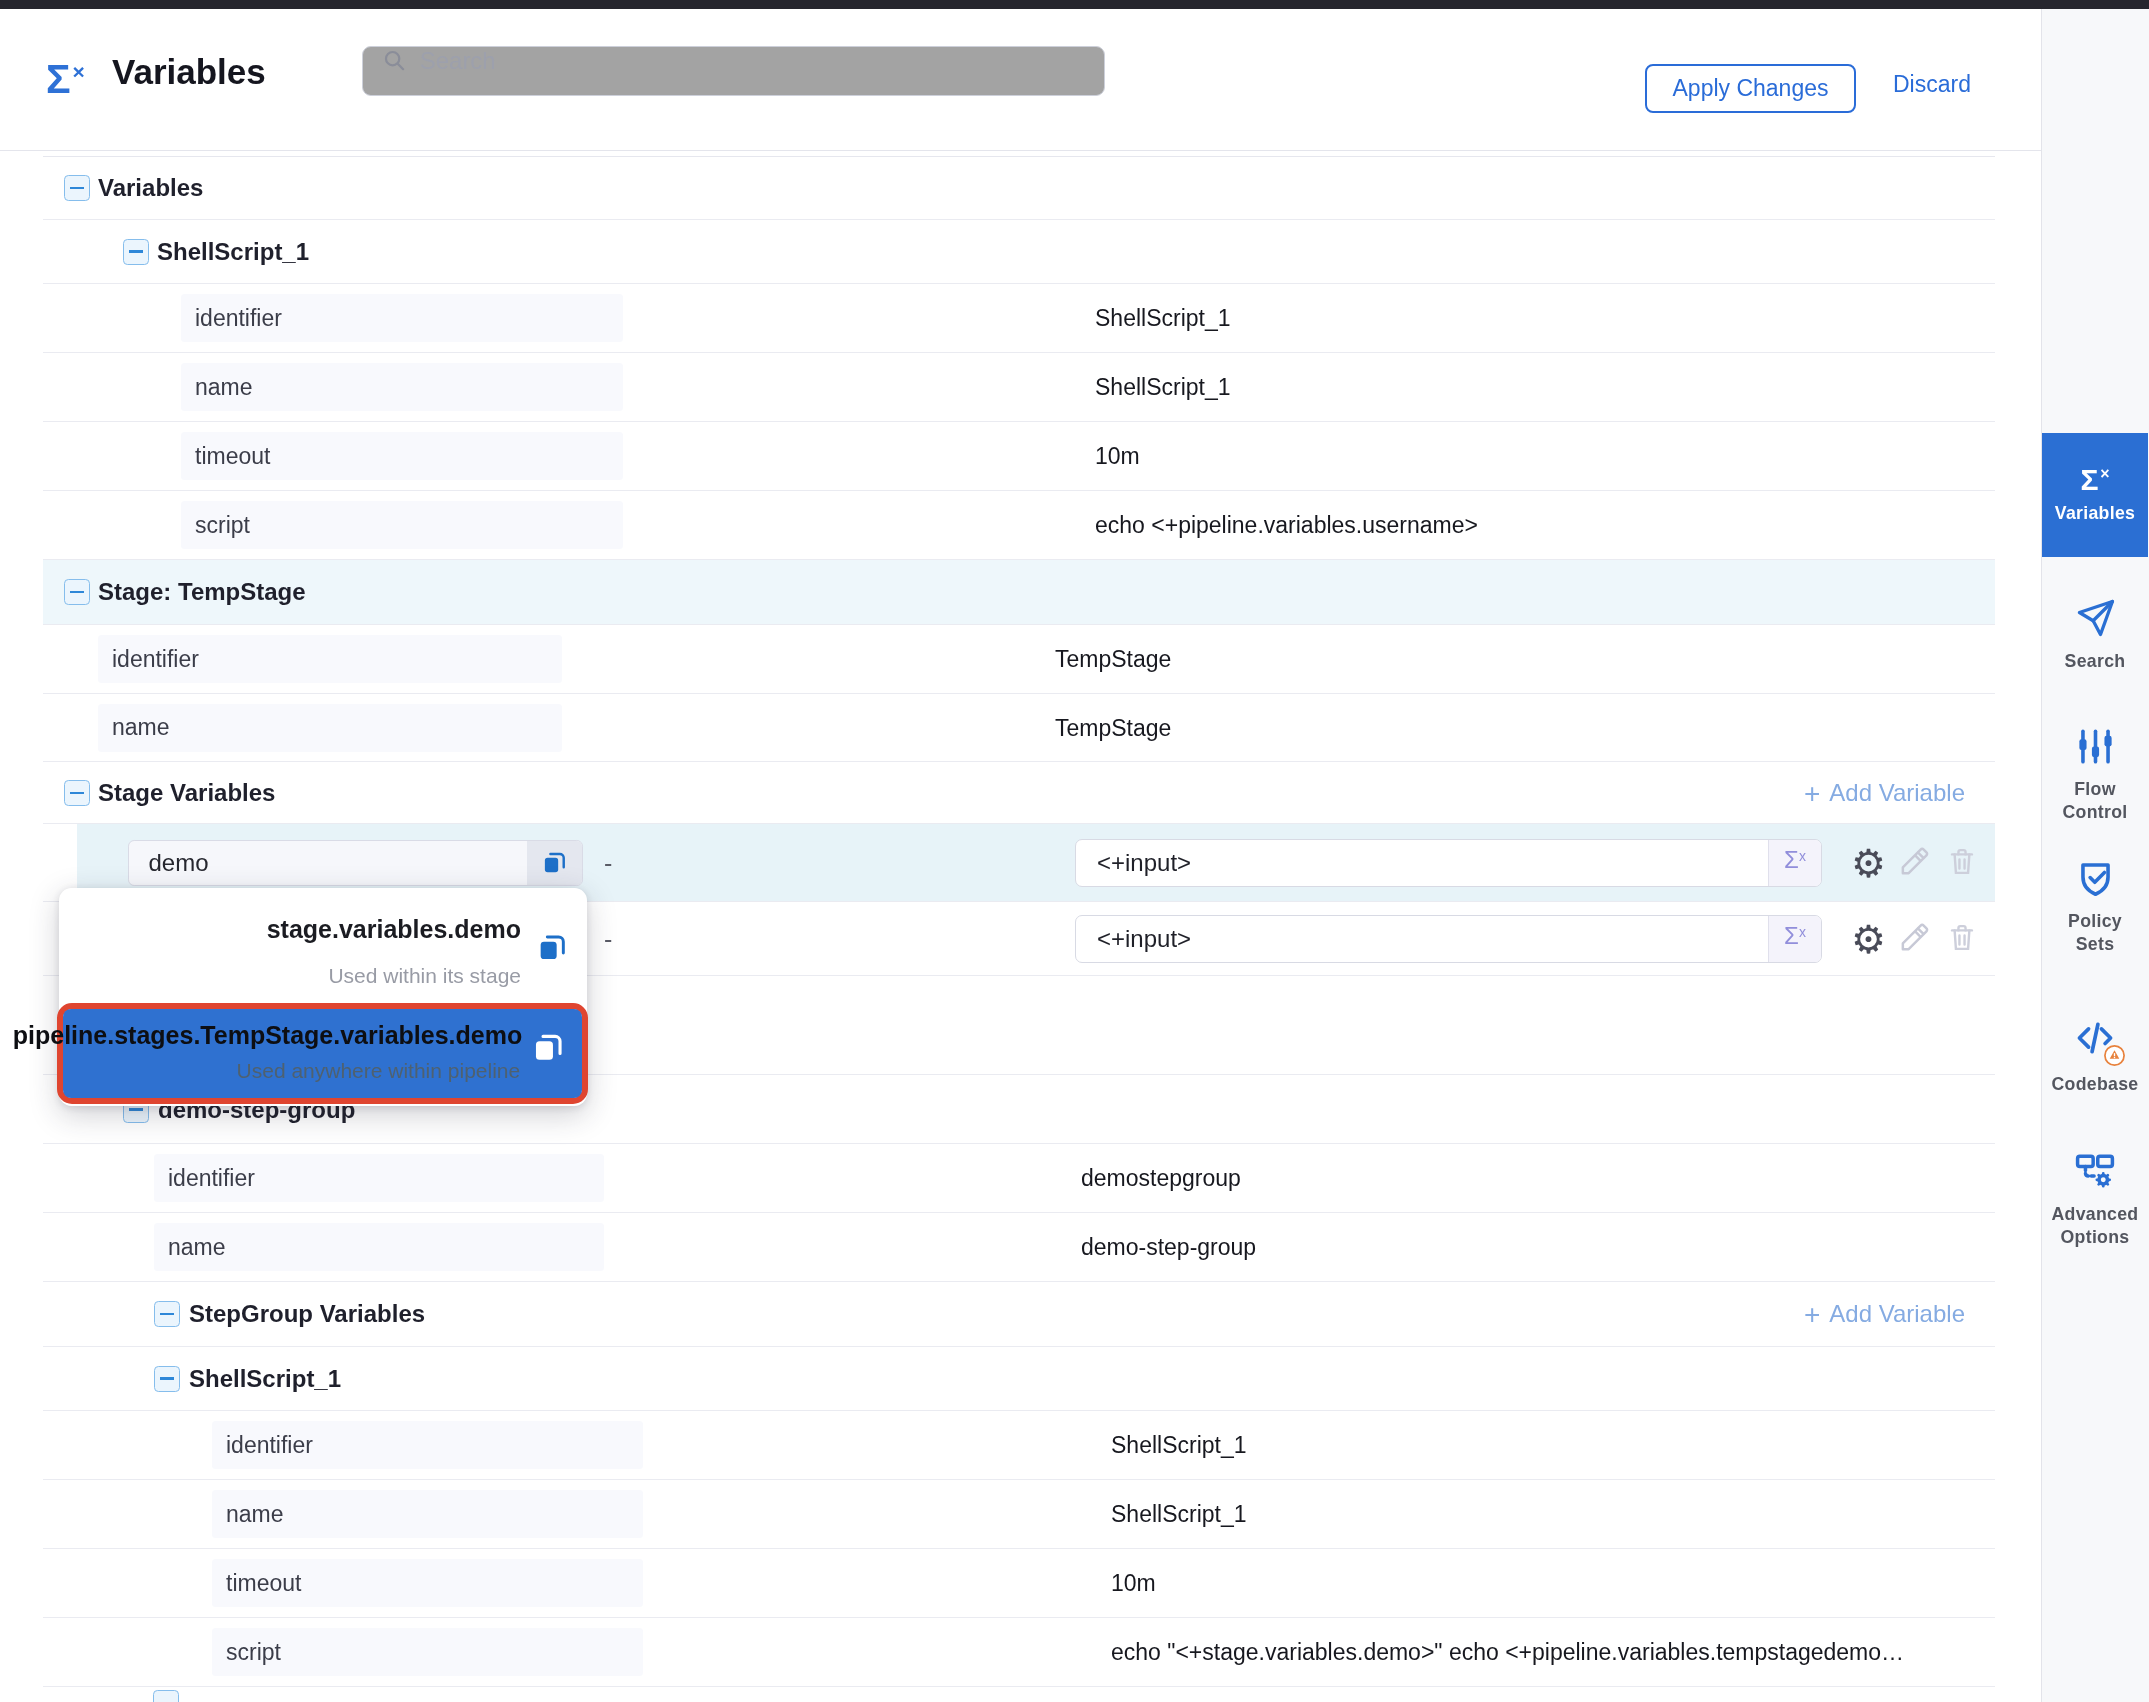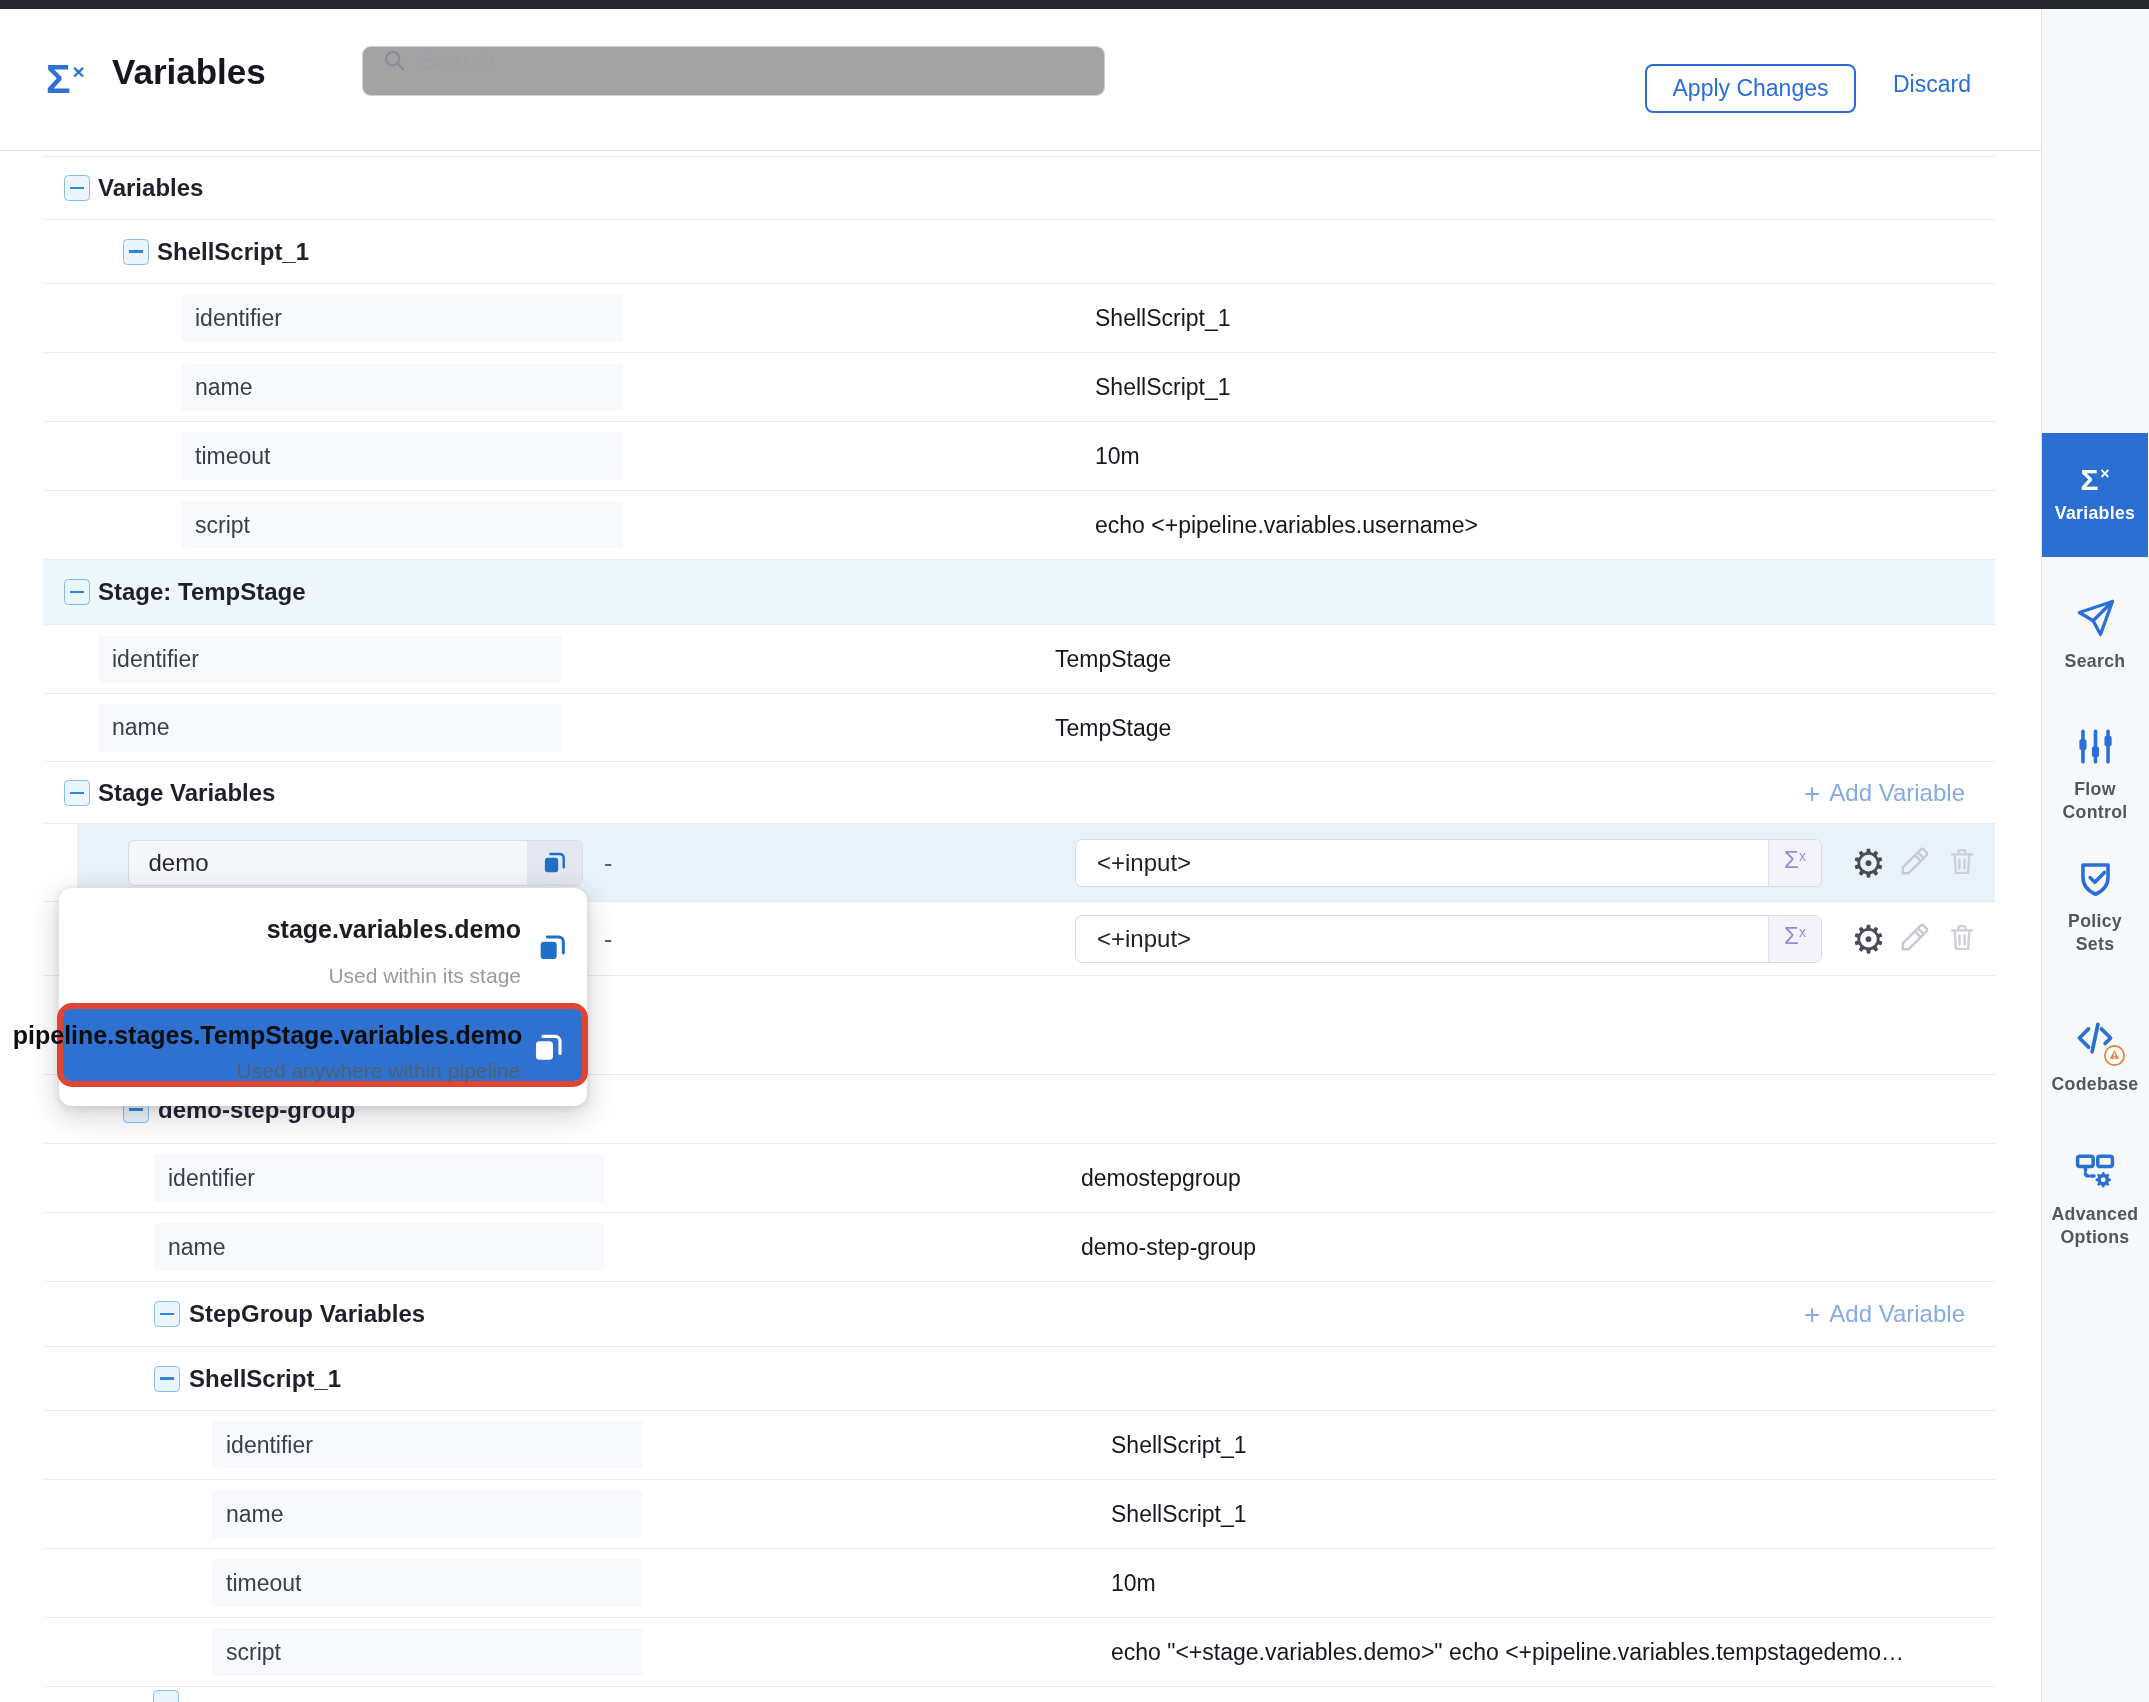--- a/index.html
+++ b/index.html
@@ -73,21 +73,21 @@
   .gear-glyph { font-size:39px; color:#494b58; line-height:39px; }
 
   
   .popover { position:absolute; left:59px; top:888px; width:528px; height:218px; background:#fff;
     border-radius:12.4px; box-shadow:0 8.9px 30px rgba(40,41,61,.22), 0 1.8px 7px rgba(40,41,61,.12);
     z-index:20; }
   .pop-item1 { position:relative; height:113px; cursor:pointer;text-align:right; }
   .pop-item1 .expr { position:absolute; right:66px; top:26.6px; font-size:25px; font-weight:700; color:#1b1c22; }
   .pop-item1 .scope { position:absolute; right:66px; top:76px; font-size:21px; color:#989ba5; }
   .pop-item1 .cicon { position:absolute; right:19.5px; top:43px; color:#1d6fc8; }
-  .pop-item2-ring { position:absolute; left:-1.8px; top:115px; width:531px; height:84px;
+  .pop-item2-ring { position:absolute; left:-1.8px; top:115px; width:531px; height:101px;
     border:6.2px solid #df4530; border-radius:15px; cursor:pointer; }
   .pop-item2 { width:100%; height:100%; background:#2f71d0; border-radius:8px; position:relative; }
   .pop-item2 .expr { position:absolute; right:60px; top:11.5px; font-size:25px; font-weight:700; color:#0d0e12; }
   .pop-item2 .scope { position:absolute; right:62px; top:50px; font-size:21px; color:#4e6170; }
   .pop-item2 .cicon { position:absolute; right:17.7px; top:21px; color:#ffffff; }
 
   
   .sidebar { position:absolute; left:2041px; top:8.9px; width:108px; height:1694px;
     background:#f7f8fa; border-left:1.8px solid #e3e4ea; }
   .side-item { position:absolute; left:0; width:106px; display:flex; flex-direction:column;

